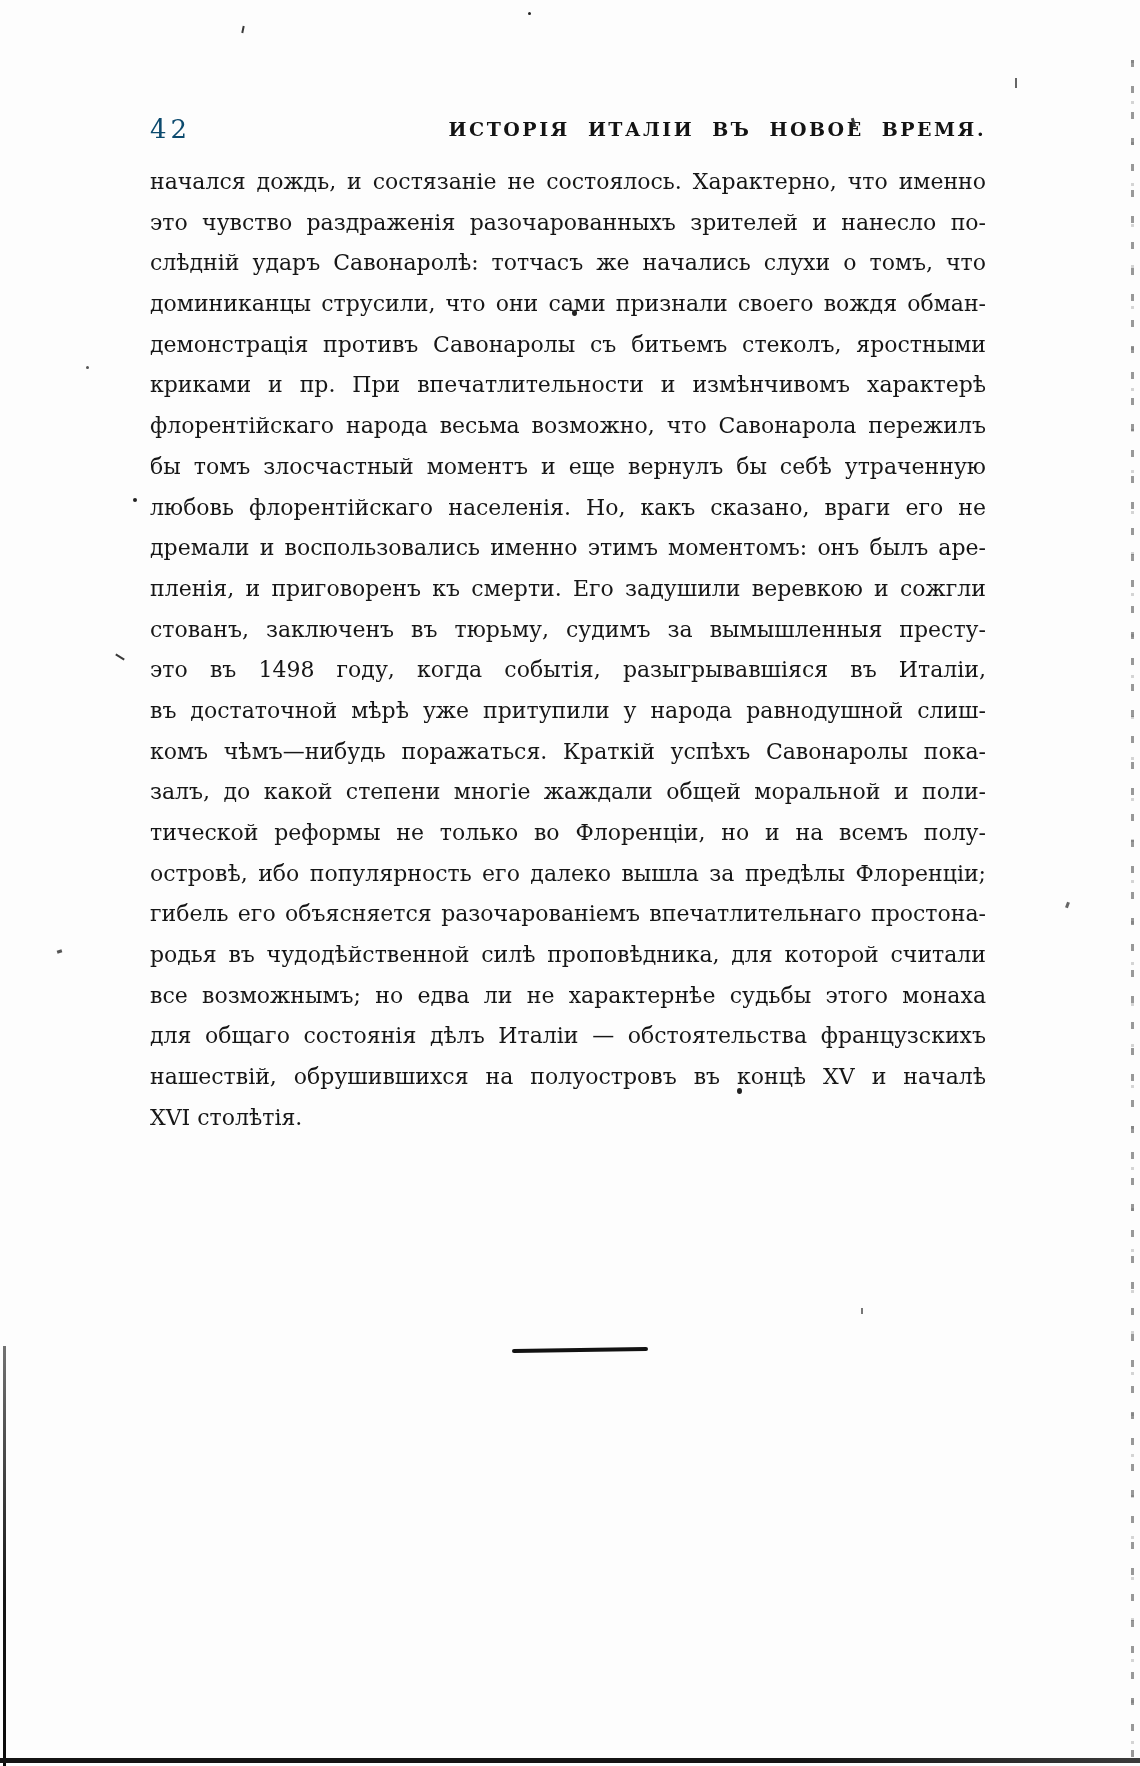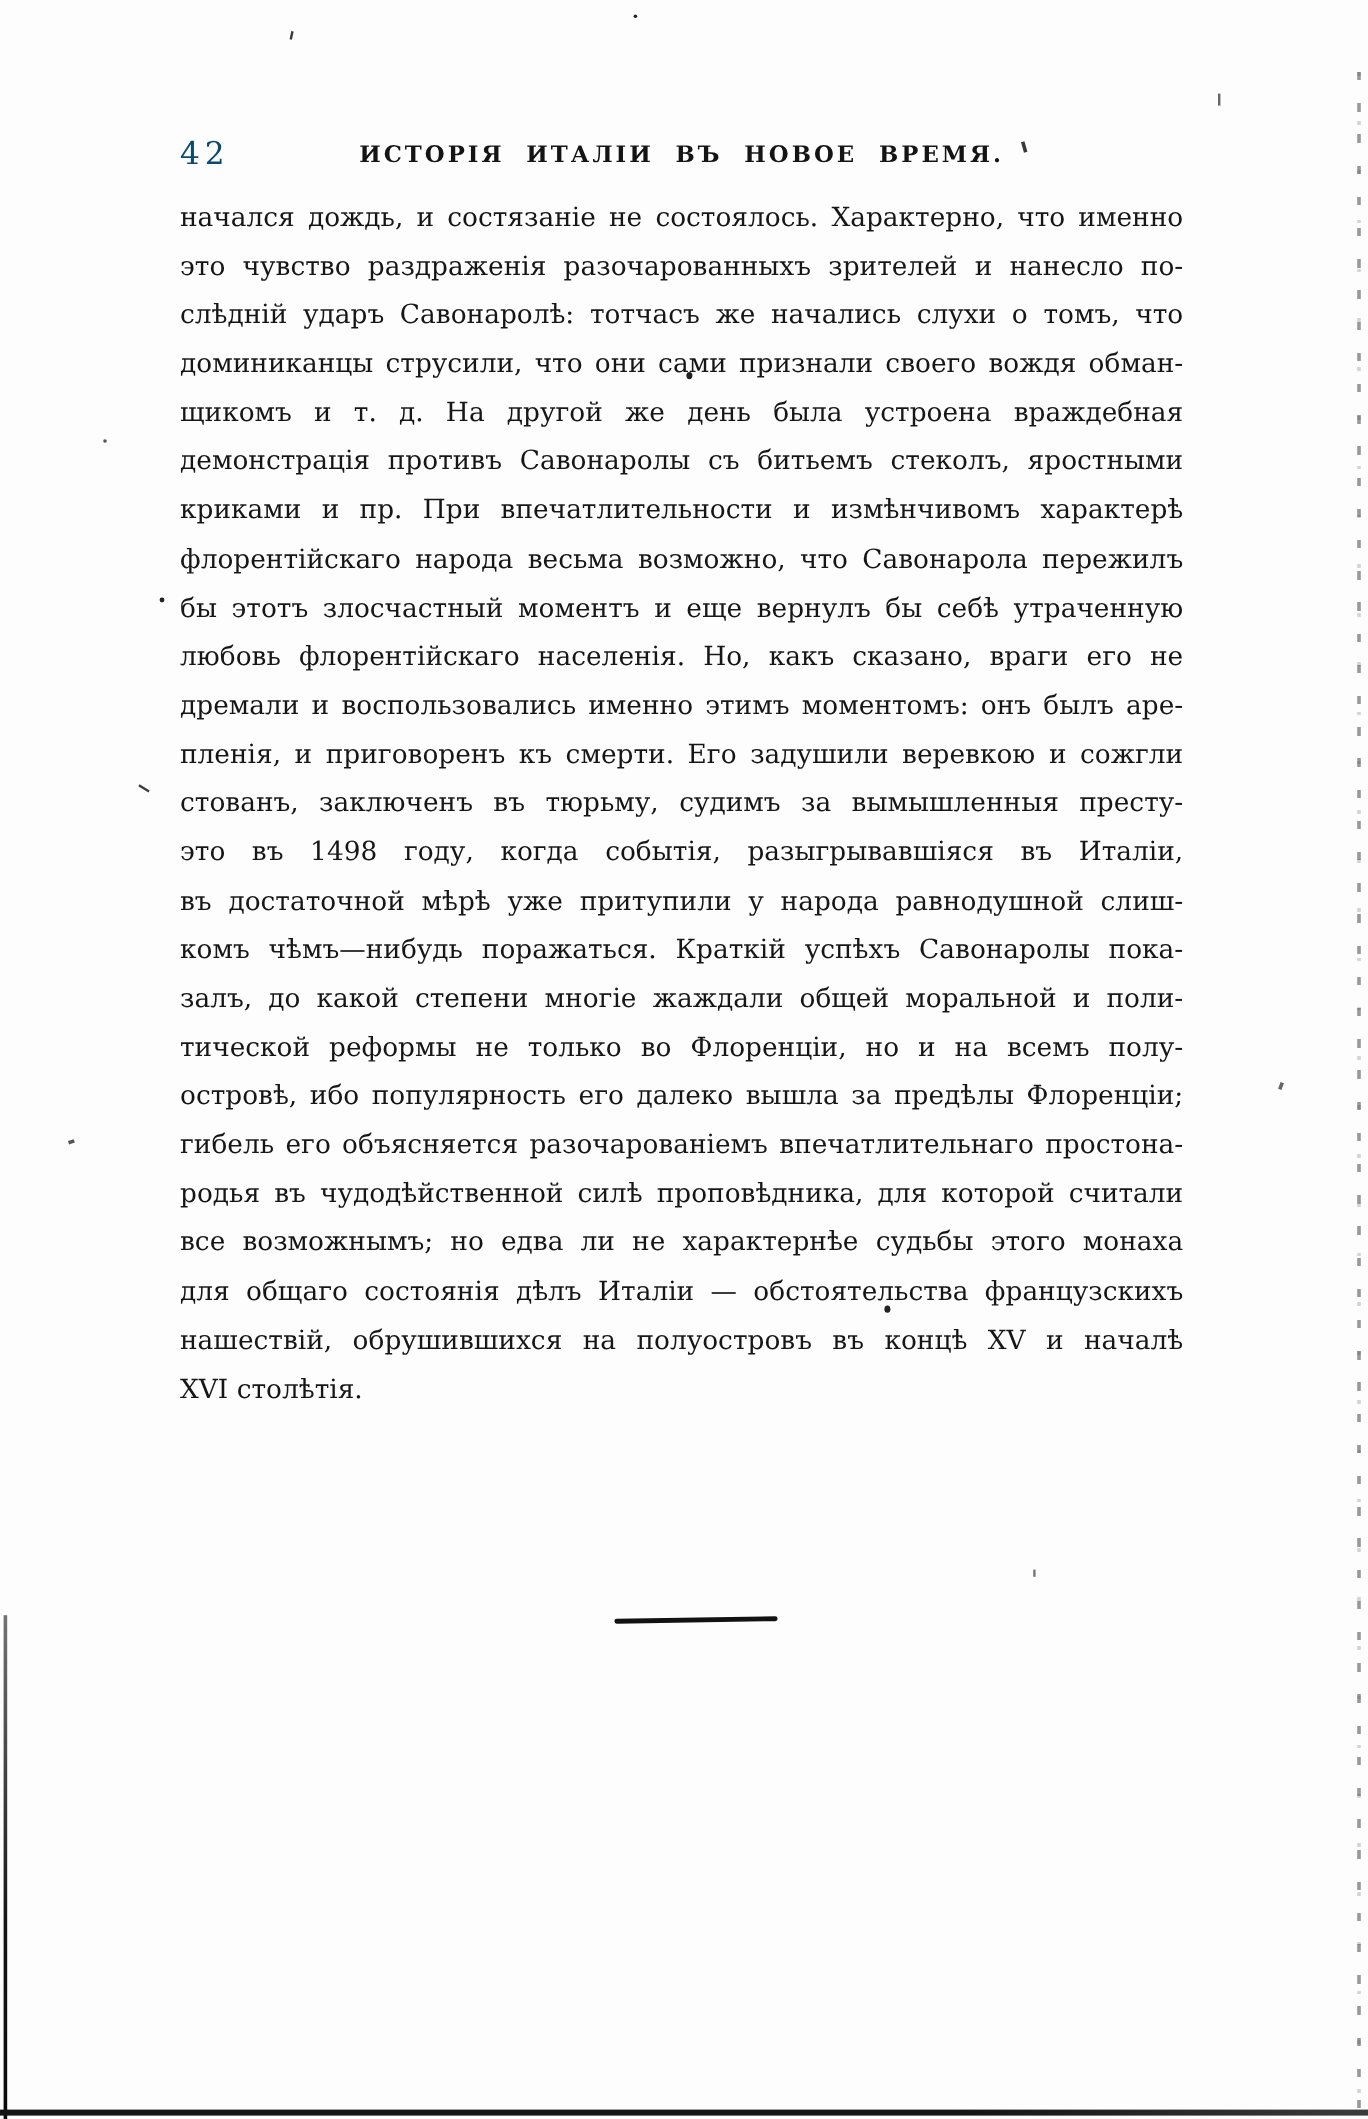--- a/index.html
+++ b/index.html
@@ -21,21 +21,21 @@
     left: 150px; top: 112px;
     width: 836px; height: 34px;
   }
   .page-number {
     position: absolute; left: 0; top: 2px;
     font-size: 26px; letter-spacing: 4px;
     color: #0c4a6e;
   }
   .running-title {
     position: absolute; left: 0; right: 0; top: 6px;
-    text-align: center;
+    text-align: right;
     font-size: 19px; font-weight: 700;
     letter-spacing: 2.5px; word-spacing: 9px;
     color: #141414;
   }
   
   .body-block {
     position: absolute;
     left: 150px; top: 162px;
     width: 836px;
   }
@@ -97,25 +97,24 @@
   <div class="header-row">
     <span class="page-number">42</span>
     <span class="running-title">ИСТОРІЯ ИТАЛІИ ВЪ НОВОЕ ВРЕМЯ.</span>
   </div>
 
   <div class="body-block">
       <div class="line">начался дождь, и состязаніе не состоялось. Характерно, что именно</div>
       <div class="line">это чувство раздраженія разочарованныхъ зрителей и нанесло по-</div>
       <div class="line">слѣдній ударъ Савонаролѣ: тотчасъ же начались слухи о томъ, что</div>
       <div class="line">доминиканцы струсили, что они сами признали своего вождя обман-</div>
-      <div class="line">щикомъ и т. д. На другой же день была устроена враждебная</div>
       <div class="line">демонстрація противъ Савонаролы съ битьемъ стеколъ, яростными</div>
       <div class="line">криками и пр. При впечатлительности и измѣнчивомъ характерѣ</div>
       <div class="line">флорентійскаго народа весьма возможно, что Савонарола пережилъ</div>
-      <div class="line">бы этотъ злосчастный моментъ и еще вернулъ бы себѣ утраченную</div>
+      <div class="line">бы томъ злосчастный моментъ и еще вернулъ бы себѣ утраченную</div>
       <div class="line">любовь флорентійскаго населенія. Но, какъ сказано, враги его не</div>
       <div class="line">дремали и воспользовались именно этимъ моментомъ: онъ былъ аре-</div>
       <div class="line">пленія, и приговоренъ къ смерти. Его задушили веревкою и сожгли</div>
       <div class="line">стованъ, заключенъ въ тюрьму, судимъ за вымышленныя престу-</div>
       <div class="line">это въ 1498 году, когда событія, разыгрывавшіяся въ Италіи,</div>
       <div class="line">въ достаточной мѣрѣ уже притупили у народа равнодушной слиш-</div>
       <div class="line">комъ чѣмъ—нибудь поражаться. Краткій успѣхъ Савонаролы пока-</div>
       <div class="line">залъ, до какой степени многіе жаждали общей моральной и поли-</div>
       <div class="line">тической реформы не только во Флоренціи, но и на всемъ полу-</div>
       <div class="line">островѣ, ибо популярность его далеко вышла за предѣлы Флоренціи;</div>

